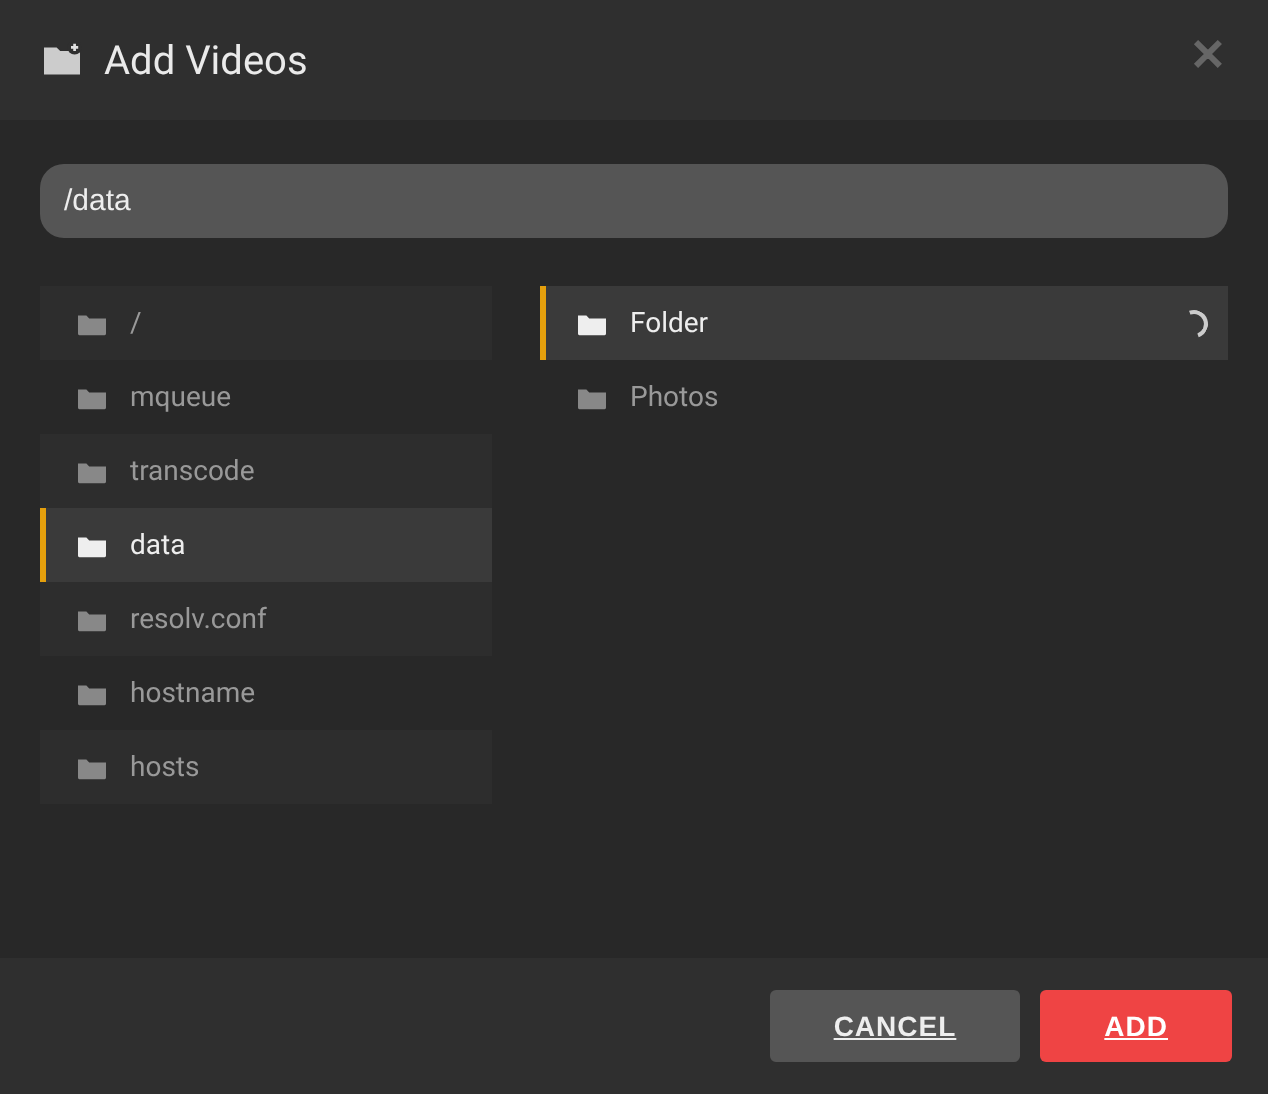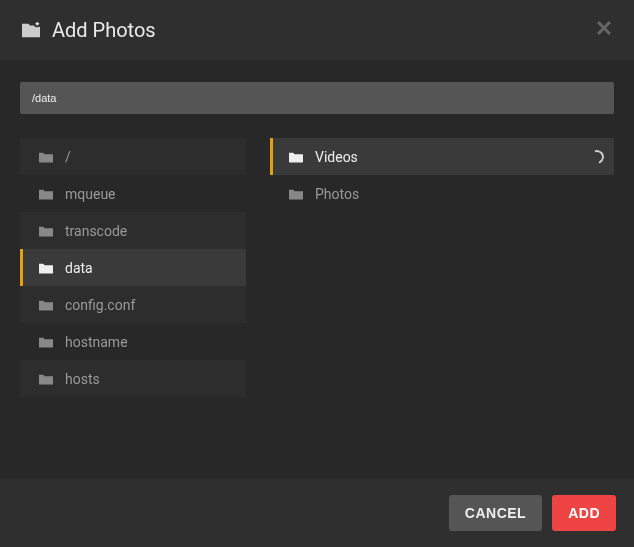--- a/index.html
+++ b/index.html
@@ -57,23 +57,23 @@
     display: flex;
     flex-direction: column;
     overflow: hidden;
   }
   .path-input {
     width: 100%;
     background: #555555;
     border: none;
     outline: none;
     color: #eee;
-    font-size: 11px;
+    font-size: 15px;
     padding: 10px 12px;
-    border-radius: 2px;
+    border-radius: 12px;
   }
   .columns {
     display: flex;
     margin-top: 24px;
     gap: 24px;
     flex: 1;
     overflow: hidden;
   }
   .col {
     width: 226px;
@@ -129,26 +129,27 @@
   }
   .footer {
     background: #2f2f2f;
     padding: 16px 18px;
     display: flex;
     justify-content: flex-end;
     gap: 10px;
   }
   .btn {
     border: none;
-    padding: 10px 16px;
+    padding: 10px 32px;
     font-size: 14px;
     font-weight: 700;
     letter-spacing: 0.5px;
     border-radius: 3px;
     cursor: pointer;
+    text-decoration: underline;
   }
   .btn-cancel {
     background: #555;
     color: #eee;
   }
   .btn-add {
     background: #ef4444;
     color: #fff;
   }
 </style>
@@ -156,21 +157,21 @@
 <body>
 
 <div class="dialog">
 
   <div class="header">
     <svg class="header-icon" viewBox="0 0 24 20">
       <path d="M2 3 h7 l2 2 h11 v13 h-20 z" fill="currentColor"></path>
       <circle cx="19" cy="3" r="4" fill="#2f2f2f"></circle>
       <path d="M19 1 v4 M17 3 h4" stroke="#e0e0e0" stroke-width="1.5" fill="none"></path>
     </svg>
-    <div class="header-title">Add Photos</div>
+    <div class="header-title">Add Videos</div>
     <div class="close-btn">✕</div>
   </div>
 
   <div class="body">
     <input class="path-input" type="text" value="/data" style="">
     <div class="columns">
       <div class="col col1">
           <div class="item">
             <svg viewBox="0 0 24 20" class="folder-icon">
               <path d="M2 4 h6 l2 2 h12 v11 a1 1 0 0 1 -1 1 h-18 a1 1 0 0 1 -1 -1 z"></path>
@@ -192,41 +193,41 @@
           <div class="item selected">
             <svg viewBox="0 0 24 20" class="folder-icon">
               <path d="M2 4 h6 l2 2 h12 v11 a1 1 0 0 1 -1 1 h-18 a1 1 0 0 1 -1 -1 z"></path>
             </svg>
             <span class="item-label">data</span>
           </div>
           <div class="item">
             <svg viewBox="0 0 24 20" class="folder-icon">
               <path d="M2 4 h6 l2 2 h12 v11 a1 1 0 0 1 -1 1 h-18 a1 1 0 0 1 -1 -1 z"></path>
             </svg>
-            <span class="item-label">config.conf</span>
+            <span class="item-label">resolv.conf</span>
           </div>
           <div class="item">
             <svg viewBox="0 0 24 20" class="folder-icon">
               <path d="M2 4 h6 l2 2 h12 v11 a1 1 0 0 1 -1 1 h-18 a1 1 0 0 1 -1 -1 z"></path>
             </svg>
             <span class="item-label">hostname</span>
           </div>
           <div class="item">
             <svg viewBox="0 0 24 20" class="folder-icon">
               <path d="M2 4 h6 l2 2 h12 v11 a1 1 0 0 1 -1 1 h-18 a1 1 0 0 1 -1 -1 z"></path>
             </svg>
             <span class="item-label">hosts</span>
           </div>
         </div>
       <div class="col col2">
           <div class="item selected">
             <svg viewBox="0 0 24 20" class="folder-icon">
               <path d="M2 4 h6 l2 2 h12 v11 a1 1 0 0 1 -1 1 h-18 a1 1 0 0 1 -1 -1 z"></path>
             </svg>
-            <span class="item-label">Videos</span>
+            <span class="item-label">Folder</span>
             <span class="spinner"></span>
           </div>
           <div class="item">
             <svg viewBox="0 0 24 20" class="folder-icon">
               <path d="M2 4 h6 l2 2 h12 v11 a1 1 0 0 1 -1 1 h-18 a1 1 0 0 1 -1 -1 z"></path>
             </svg>
             <span class="item-label">Photos</span>
           </div>
         </div>
     </div>

